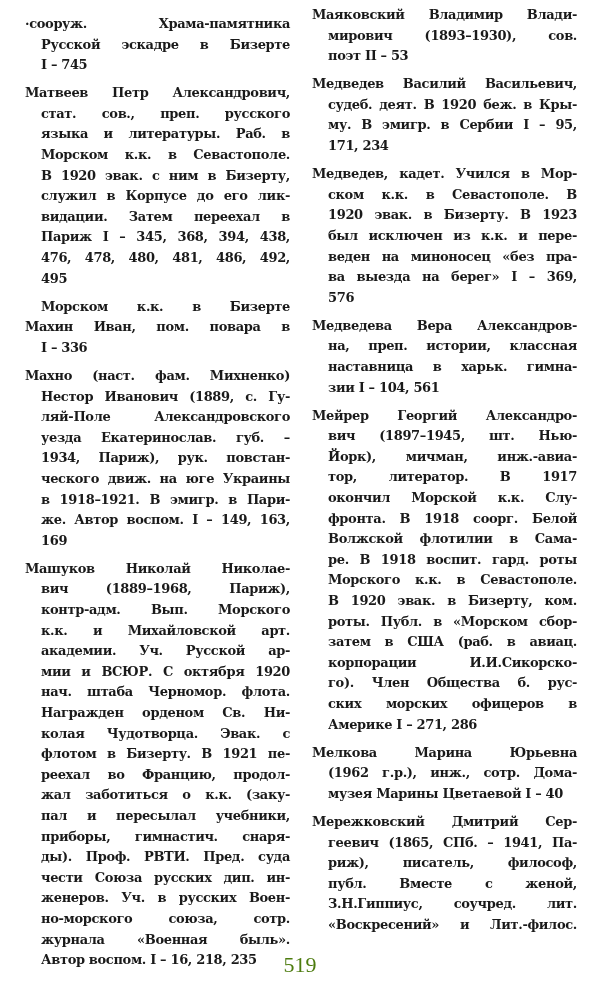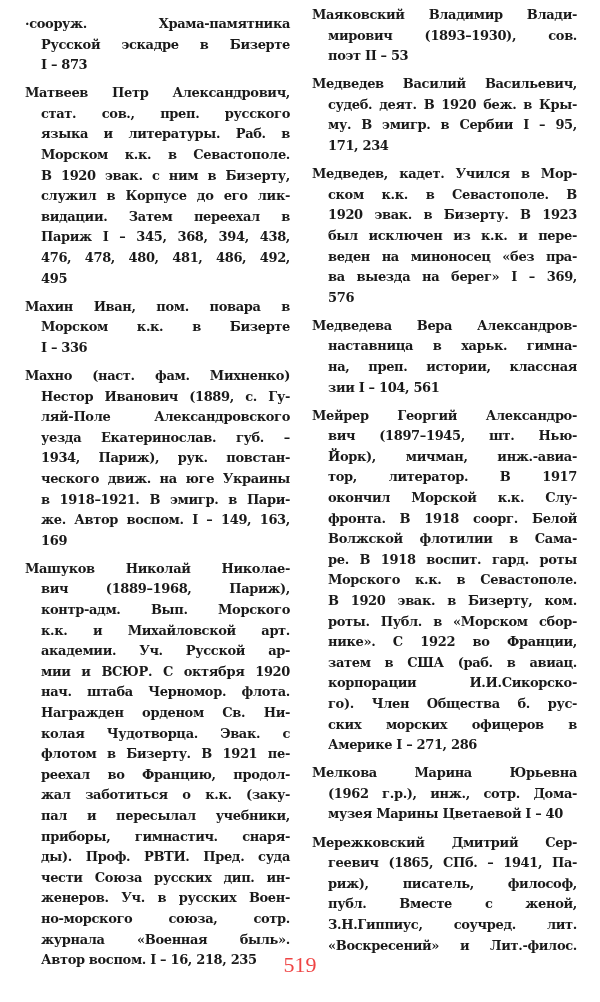--- a/index.html
+++ b/index.html
@@ -13,47 +13,47 @@
     letter-spacing: -0.35px;
   }
   .col-left { left: 25px; width: 265px; }
   .col-right { left: 312px; width: 265px; }
   .entry { margin-bottom: 7.5px; }
   .entry .ln { display: block; white-space: nowrap; padding-left: 16px; text-align: justify; text-align-last: justify; }
   .entry .ln.first { padding-left: 0; }
   .entry .ln.last { text-align-last: left; }
   .page-number {
     position: absolute; left: 0; width: 600px; top: 952px; text-align: center;
-    font-family: "Liberation Serif", serif; font-size: 22px; font-weight: normal; color: #ef4444;
+    font-family: "Liberation Serif", serif; font-size: 22px; font-weight: normal; color: #4d7c0f;
   }
 </style>
 </head>
 <body>
 
 <div class="col col-left" id="left-col" style="padding-top:14px;">
     <div class="entry">
       <span class="ln" style="padding-left: 0px;">·сооруж. Храма-памятника</span>
       <span class="ln">Русской эскадре в Бизерте</span>
-      <span class="ln last">I – 873</span>
+      <span class="ln last">I – 745</span>
     </div>
     <div class="entry">
       <span class="ln first">Матвеев Петр Александрович,</span>
       <span class="ln">стат. сов., преп. русского</span>
       <span class="ln">языка и литературы. Раб. в</span>
       <span class="ln">Морском к.к. в Севастополе.</span>
       <span class="ln">В 1920 эвак. с ним в Бизерту,</span>
       <span class="ln">служил в Корпусе до его лик-</span>
       <span class="ln">видации. Затем переехал в</span>
       <span class="ln">Париж I – 345, 368, 394, 438,</span>
       <span class="ln">476, 478, 480, 481, 486, 492,</span>
       <span class="ln last">495</span>
     </div>
     <div class="entry">
+      <span class="ln">Морском к.к. в Бизерте</span>
       <span class="ln first">Махин Иван, пом. повара в</span>
-      <span class="ln">Морском к.к. в Бизерте</span>
       <span class="ln last">I – 336</span>
     </div>
     <div class="entry">
       <span class="ln first">Махно (наст. фам. Михненко)</span>
       <span class="ln">Нестор Иванович (1889, с. Гу-</span>
       <span class="ln">ляй-Поле Александровского</span>
       <span class="ln">уезда Екатеринослав. губ. –</span>
       <span class="ln">1934, Париж), рук. повстан-</span>
       <span class="ln">ческого движ. на юге Украины</span>
       <span class="ln">в 1918–1921. В эмигр. в Пари-</span>
@@ -99,37 +99,36 @@
       <span class="ln first">Медведев, кадет. Учился в Мор-</span>
       <span class="ln">ском к.к. в Севастополе. В</span>
       <span class="ln">1920 эвак. в Бизерту. В 1923</span>
       <span class="ln">был исключен из к.к. и пере-</span>
       <span class="ln">веден на миноносец «без пра-</span>
       <span class="ln">ва выезда на берег» I – 369,</span>
       <span class="ln last">576</span>
     </div>
     <div class="entry">
       <span class="ln first">Медведева Вера Александров-</span>
+      <span class="ln">на, преп. истории, классная</span>
       <span class="ln">наставница в харьк. гимна-</span>
-      <span class="ln">на, преп. истории, классная</span>
       <span class="ln last">зии I – 104, 561</span>
     </div>
     <div class="entry">
       <span class="ln first">Мейрер Георгий Александро-</span>
       <span class="ln">вич (1897–1945, шт. Нью-</span>
       <span class="ln">Йорк), мичман, инж.-авиа-</span>
       <span class="ln">тор, литератор. В 1917</span>
       <span class="ln">окончил Морской к.к. Слу-</span>
       <span class="ln">фронта. В 1918 соорг. Белой</span>
       <span class="ln">Волжской флотилии в Сама-</span>
       <span class="ln">ре. В 1918 воспит. гард. роты</span>
       <span class="ln">Морского к.к. в Севастополе.</span>
       <span class="ln">В 1920 эвак. в Бизерту, ком.</span>
       <span class="ln">роты. Публ. в «Морском сбор-</span>
-      <span class="ln">нике». С 1922 во Франции,</span>
       <span class="ln">затем в США (раб. в авиац.</span>
       <span class="ln">корпорации И.И.Сикорско-</span>
       <span class="ln">го). Член Общества б. рус-</span>
       <span class="ln">ских морских офицеров в</span>
       <span class="ln last">Америке I – 271, 286</span>
     </div>
     <div class="entry">
       <span class="ln first">Мелкова Марина Юрьевна</span>
       <span class="ln">(1962 г.р.), инж., сотр. Дома-</span>
       <span class="ln last">музея Марины Цветаевой I – 40</span>

